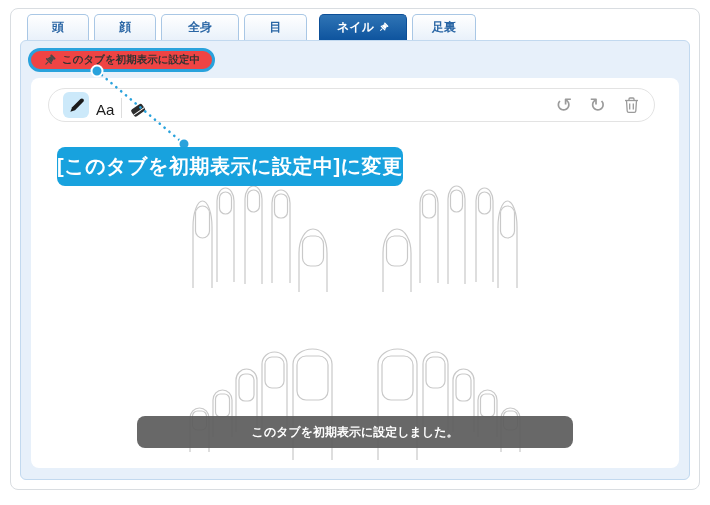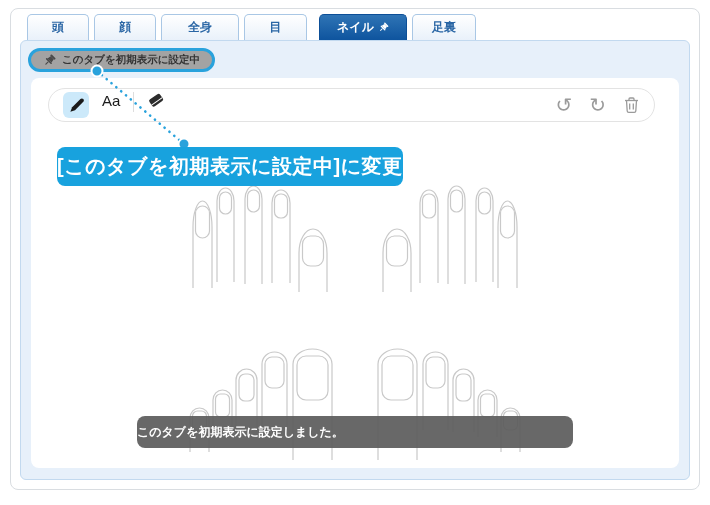--- a/index.html
+++ b/index.html
@@ -30,51 +30,51 @@
     background:#e7f0fa; border:1px solid #c2d9ef; border-radius:6px;
   }
   .canvas {
     position:absolute; left:31px; top:78px; width:648px; height:390px;
     background:#fff; border-radius:8px;
   }
   
   .badge {
     position:absolute; left:28px; top:48px; height:24px; z-index:6;
     display:flex; align-items:center; gap:6px; padding:0 12px;
-    background:#a3a3a3; border:3px solid #29a2dc; border-radius:14px;
+    background:#ef4444; border:3px solid #29a2dc; border-radius:14px;
     font-size:10.5px; font-weight:bold; color:#333;
   }
   
   .toolbar {
     position:absolute; left:48px; top:88px; width:607px; height:34px; z-index:6;
     display:flex; align-items:center; justify-content:space-between;
     background:#fff; border:1px solid #e3e3e3; border-radius:17px; padding:0 14px;
   }
-  .tools-left { display:flex; align-items:flex-start; gap:13px; }
+  .tools-left { display:flex; align-items:flex-end; gap:7px; }
   .tools-right { display:flex; align-items:center; gap:17px; }
   .tool-btn { display:flex; align-items:center; justify-content:center; cursor:pointer; }
   .pen-btn { width:26px; height:26px; background:#cce9fa; border-radius:6px; }
   .aa { font-size:15px; color:#1c1c1c; font-weight:500; }
   .sep { width:1px; height:20px; background:#ddd; }
   .hist { font-size:20px; color:#9b9b9b; line-height:1; }
   
   .connector { position:absolute; left:0; top:0; width:710px; height:505px; z-index:7; pointer-events:none; }
   .callout {
     position:absolute; left:57px; top:147px; height:39px; z-index:8;
     display:inline-flex; align-items:center; padding:0 0;
     background:#18a2de; border-radius:8px;
     color:#fff; font-size:20px; font-weight:bold; letter-spacing:0.5px;
   }
   
   .figure { position:absolute; left:0; top:0; width:710px; height:505px; z-index:4; pointer-events:none; }
   
   .toast {
     position:absolute; left:137px; top:416px; width:436px; height:32px; z-index:9;
     background:rgba(92,92,92,0.93); border-radius:8px;
-    display:flex; align-items:center; justify-content:flex-start;
+    display:flex; align-items:center; justify-content:center;
     color:#fff; font-size:12px; font-weight:bold;
   }
 </style>
 </head>
 <body>
 
 <div class="frame"></div>
 
 <div class="tabbar">
   <div class="tab" style="width:62px">

